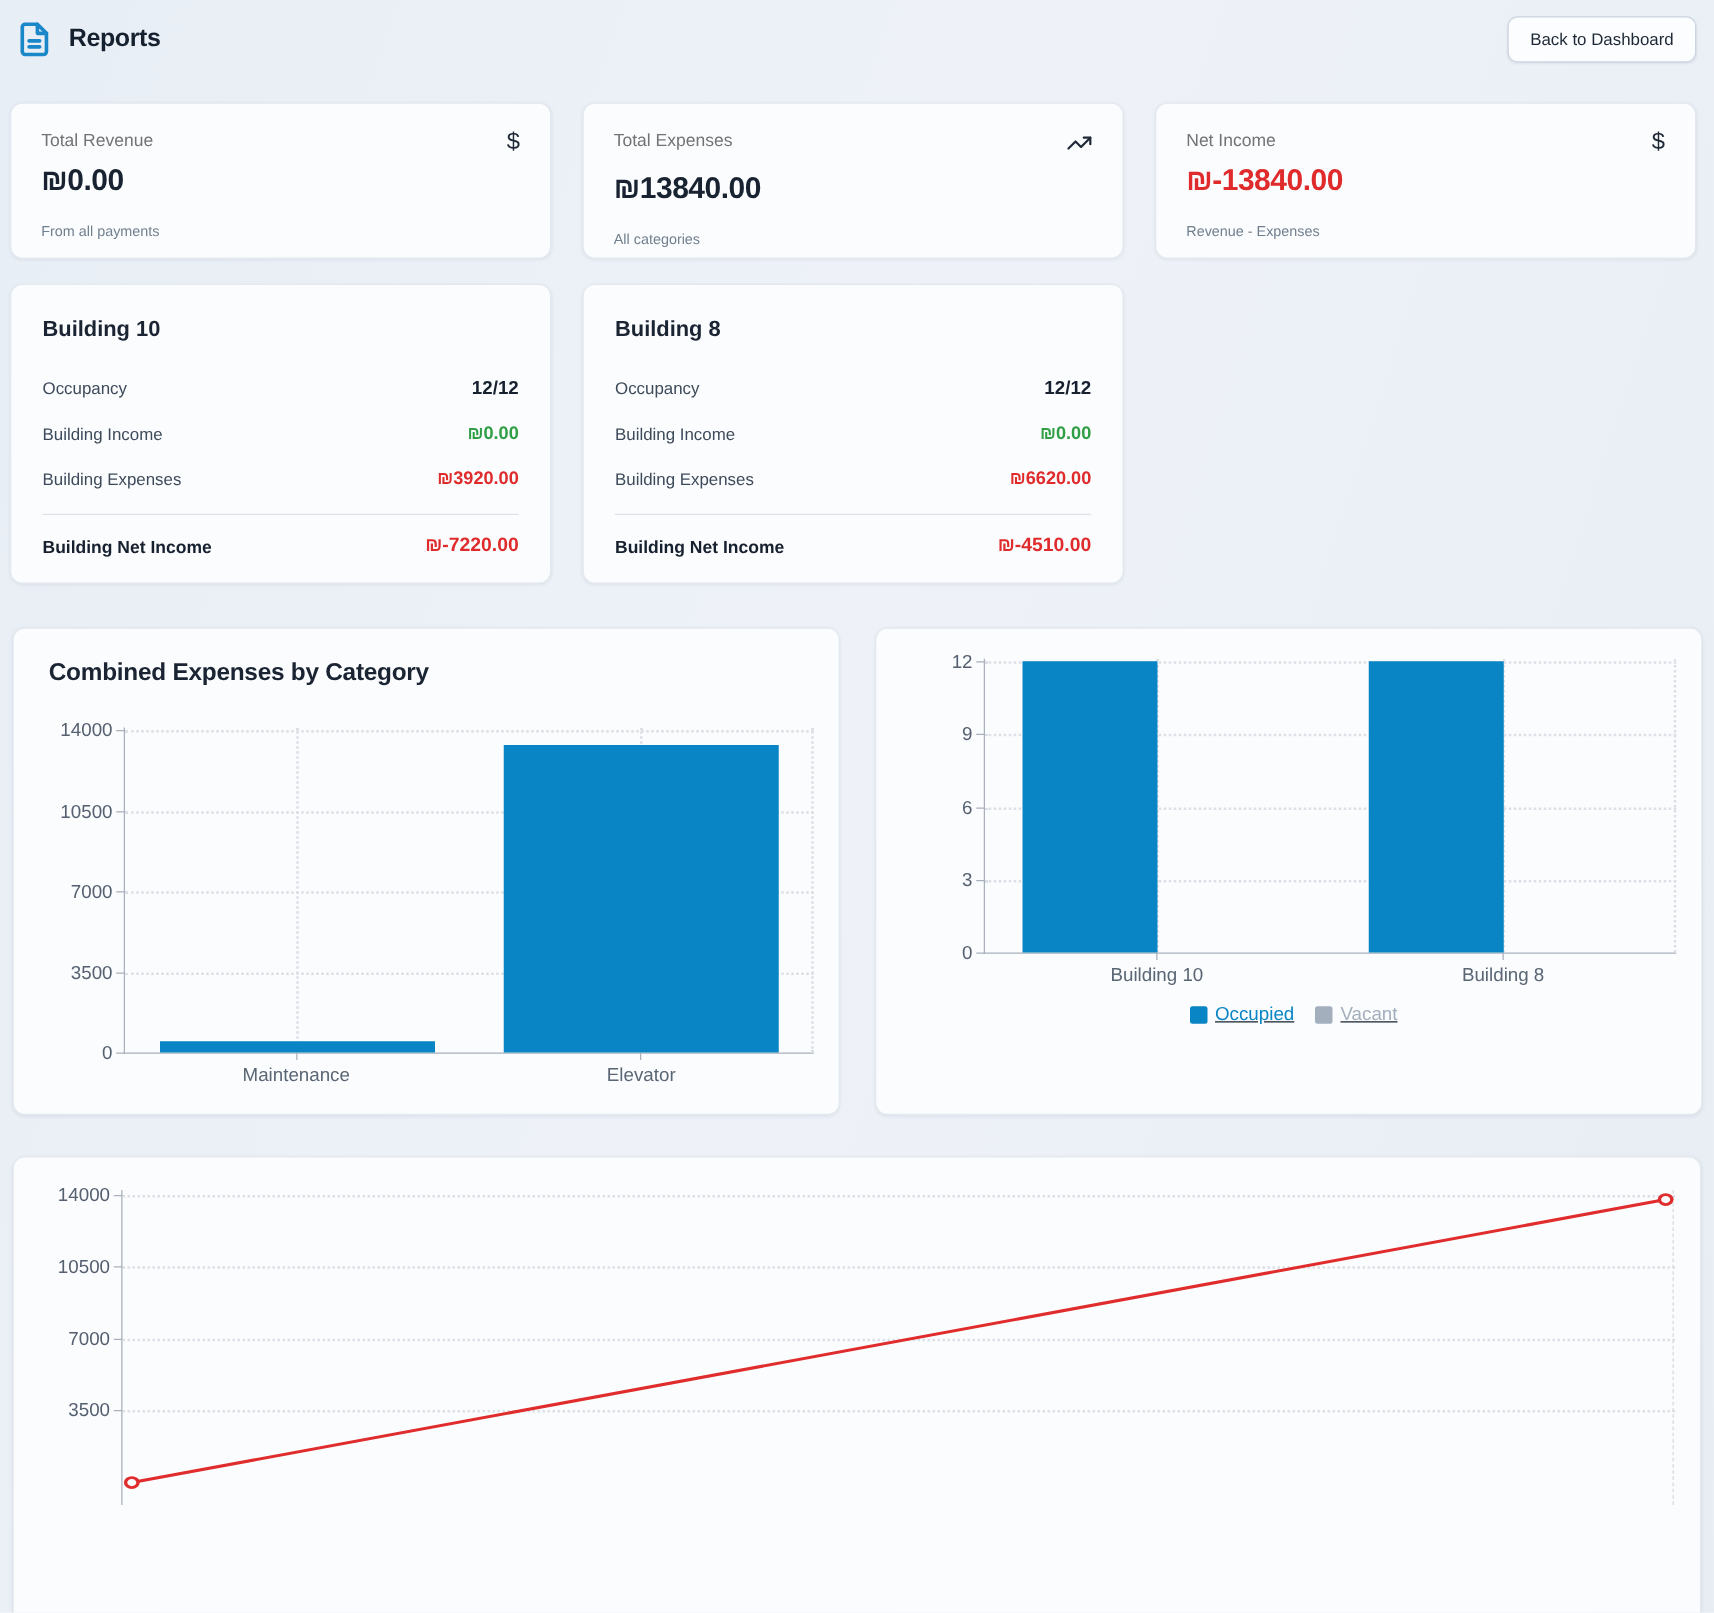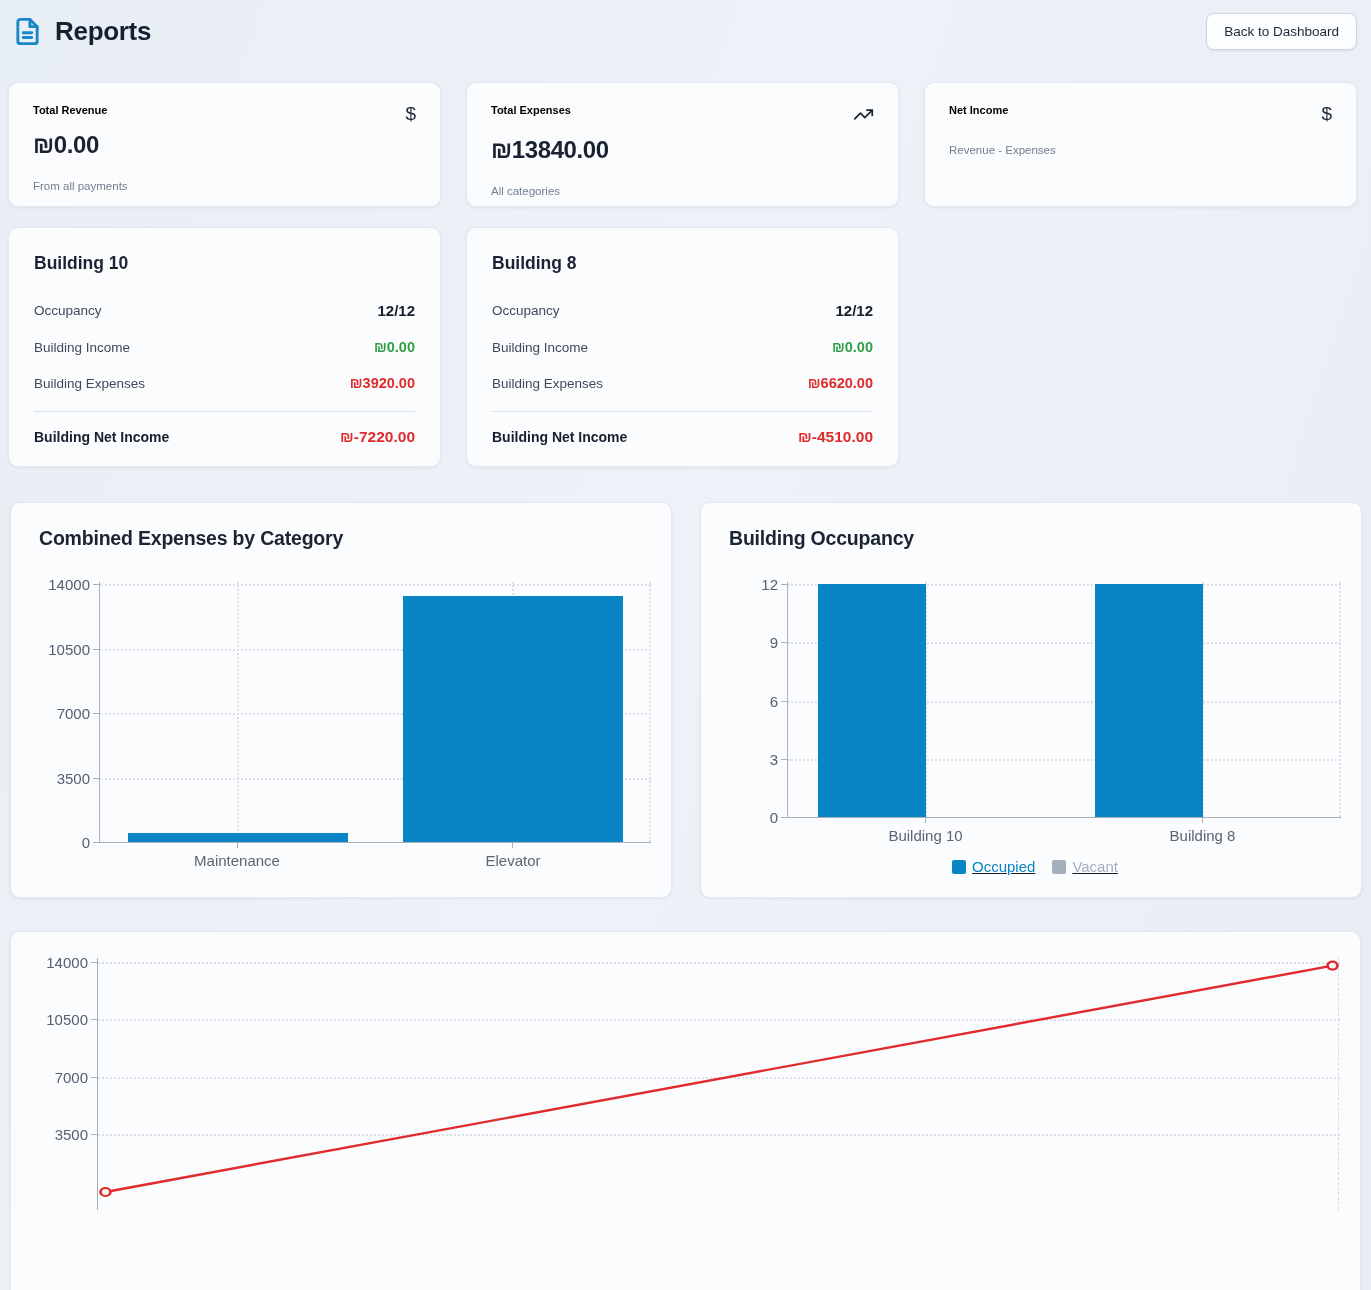--- a/index.html
+++ b/index.html
@@ -8,39 +8,39 @@
     width: 1371px; height: 1290px;
     overflow: hidden;
     font-family: "Liberation Sans", "DejaVu Sans", sans-serif;
     color: #16202e;
     background: linear-gradient(108deg, #e8eef5 0%, #eef2f8 48%, #e8edf4 100%);
   }
 
   
   .topbar { display:flex; justify-content:space-between; align-items:center; padding:13px 14px 0 13px; }
   .title-wrap { display:flex; align-items:center; gap:13px; }
-  .page-title { font-size:26px; font-weight:bold; margin:0; color:#162130; letter-spacing:-0.3px; }
+  .page-title { font-size:20px; font-weight:bold; margin:0; color:#162130; letter-spacing:-0.3px; }
   .doc-icon svg { display:block; }
   .back-btn {
     background:#fcfdfe; border:1px solid #ccd4de; border-radius:8px;
     padding:10px 17px; font-size:13.5px; color:#1d2836; font-family:inherit;
     box-shadow:0 1px 2px rgba(20,30,50,.07); cursor:pointer;
   }
 
   
   .card {
     background:#fbfcfe; border:1px solid #e3e9f0; border-radius:10px;
     box-shadow:0 1px 3px rgba(25,39,60,.07);
   }
 
   
   .stats { display:grid; grid-template-columns:repeat(3,1fr); gap:25px; margin:32px 14px 0 8px; }
   .stat-card { padding:21px 24px 16px; height:125px; }
   .stat-top { display:flex; justify-content:space-between; align-items:flex-start; }
-  .stat-label { font-size:11px; font-weight:700; color:#000000; }
+  .stat-label { font-size:14px; font-weight:400; color:#737373; }
   .stat-icon { font-size:19px; color:#1e2836; line-height:1; }
   .stat-value { font-size:24px; font-weight:bold; margin-top:8px; letter-spacing:-0.4px; }
   .stat-sub { font-size:11.5px; color:#71808f; margin-top:21px; }
 
   
   .section-title { font-size:21px; font-weight:bold; color:#141f2e; margin:35px 0 0 9px; letter-spacing:-0.2px; }
 
   
   .buildings { display:grid; grid-template-columns:repeat(3,1fr); gap:25px; margin:20px 14px 0 8px; }
   .building-card { padding:25px 25px 20px; height:240px; }
@@ -120,20 +120,21 @@
             </svg></span>
       </div>
       <div class="stat-value" style="color: rgb(24, 34, 48);">₪13840.00</div>
       <div class="stat-sub">All categories</div>
     </div>
     <div class="card stat-card">
       <div class="stat-top">
         <span class="stat-label">Net Income</span>
         <span class="stat-icon">$</span>
       </div>
+      <div class="stat-value" style="color: rgb(223, 43, 43);">₪-13840.00</div>
       <div class="stat-sub">Revenue - Expenses</div>
     </div>
   </section>
 
 
   <section class="buildings">
     <div class="card building-card">
       <h3 class="bname">Building 10</h3>
       <div class="brow">
         <span class="lbl">Occupancy</span>
@@ -207,21 +208,20 @@
               <div class="bar" style="left: 55%; width: 40%; height: 245.837px; background: rgb(9, 132, 196);"></div>
             </div>
           </div>
           <div class="xlabels" style="margin-left: 60px;">
             <span>Maintenance</span>
             <span>Elevator</span>
           </div>
         </div>
     </div>
     <div class="card chart-card">
-      <h3 class="chart-title">Building Occupancy</h3>
       <div id="chart1">
           <div class="chart-body">
             <div class="ycol" style="height: 236px; width: 58px;">
               <div class="ylab" style="top: 227px;">0</div>
               <div class="ylab" style="top: 168.75px;">3</div>
               <div class="ylab" style="top: 110.5px;">6</div>
               <div class="ylab" style="top: 52.25px;">9</div>
               <div class="ylab" style="top: -6px;">12</div>
             </div>
             <div class="plot with-baseline" style="height: 236px;">

